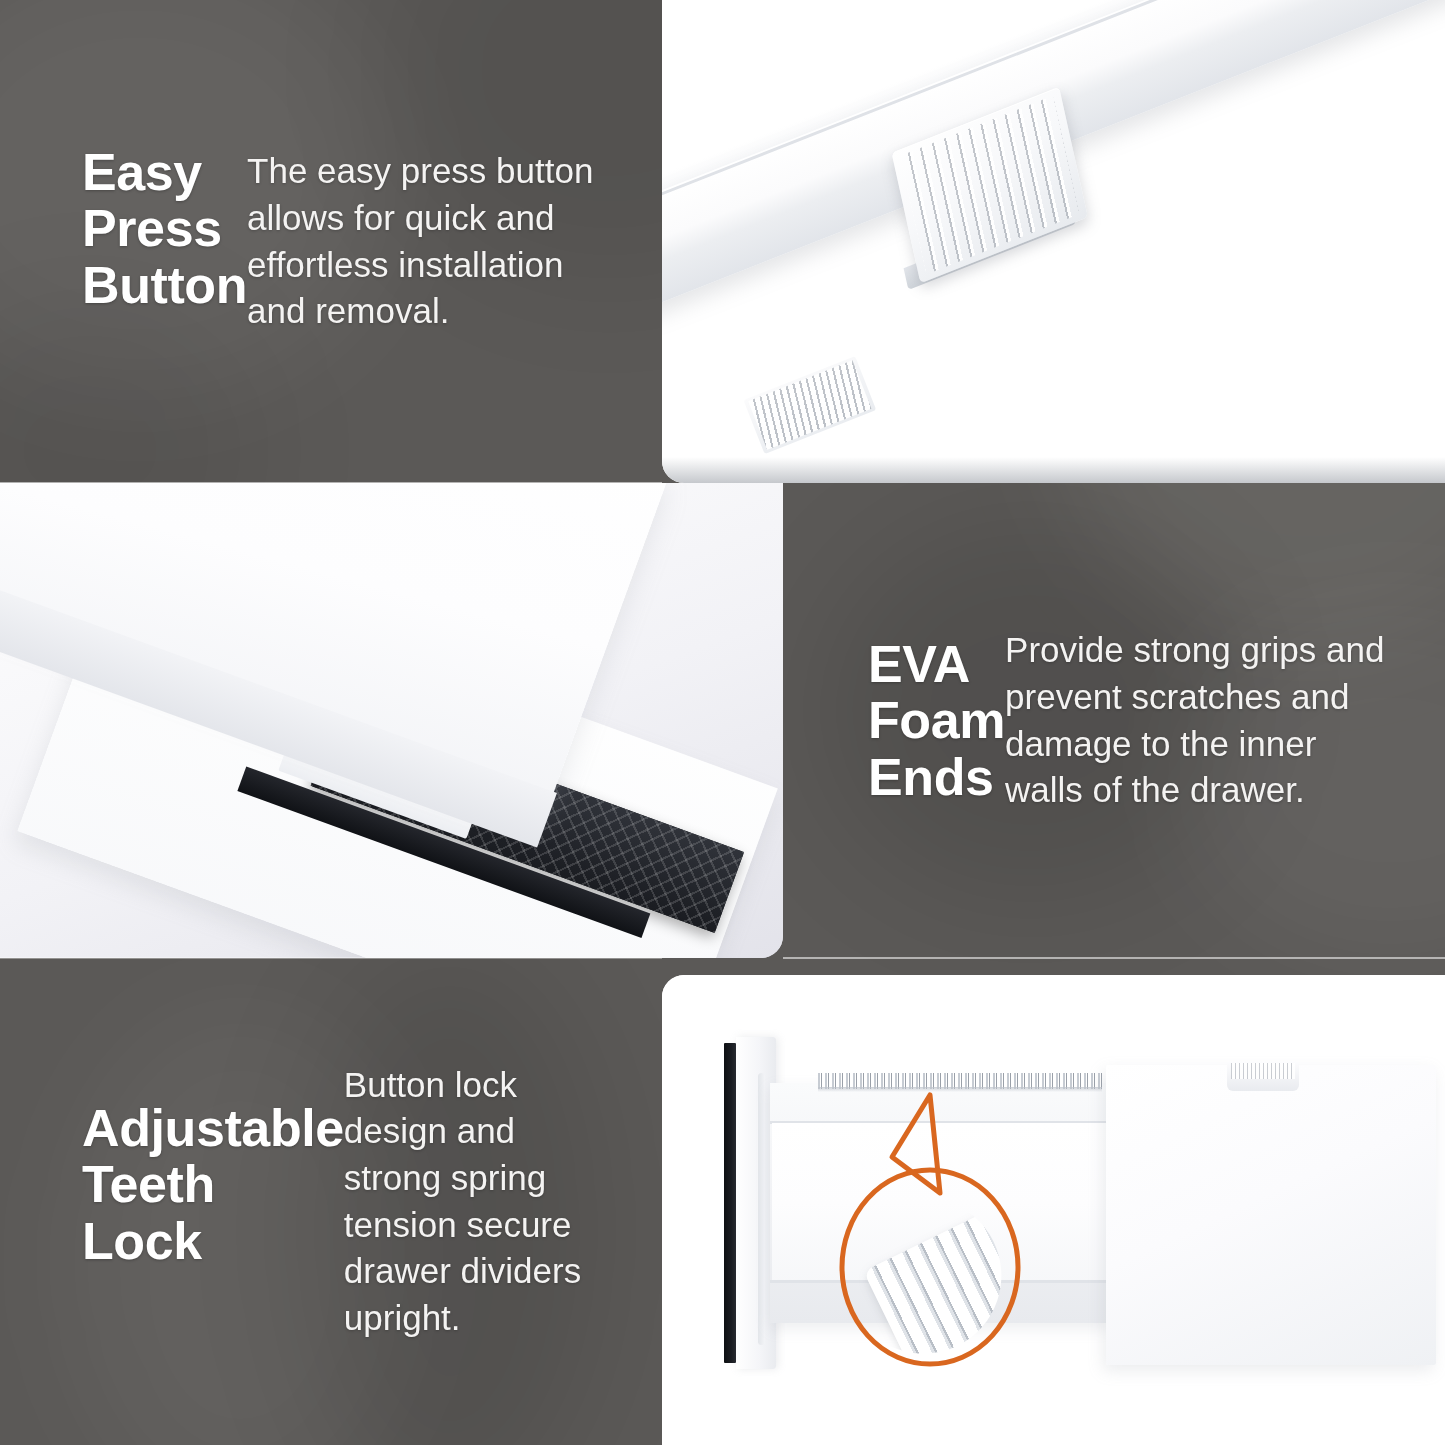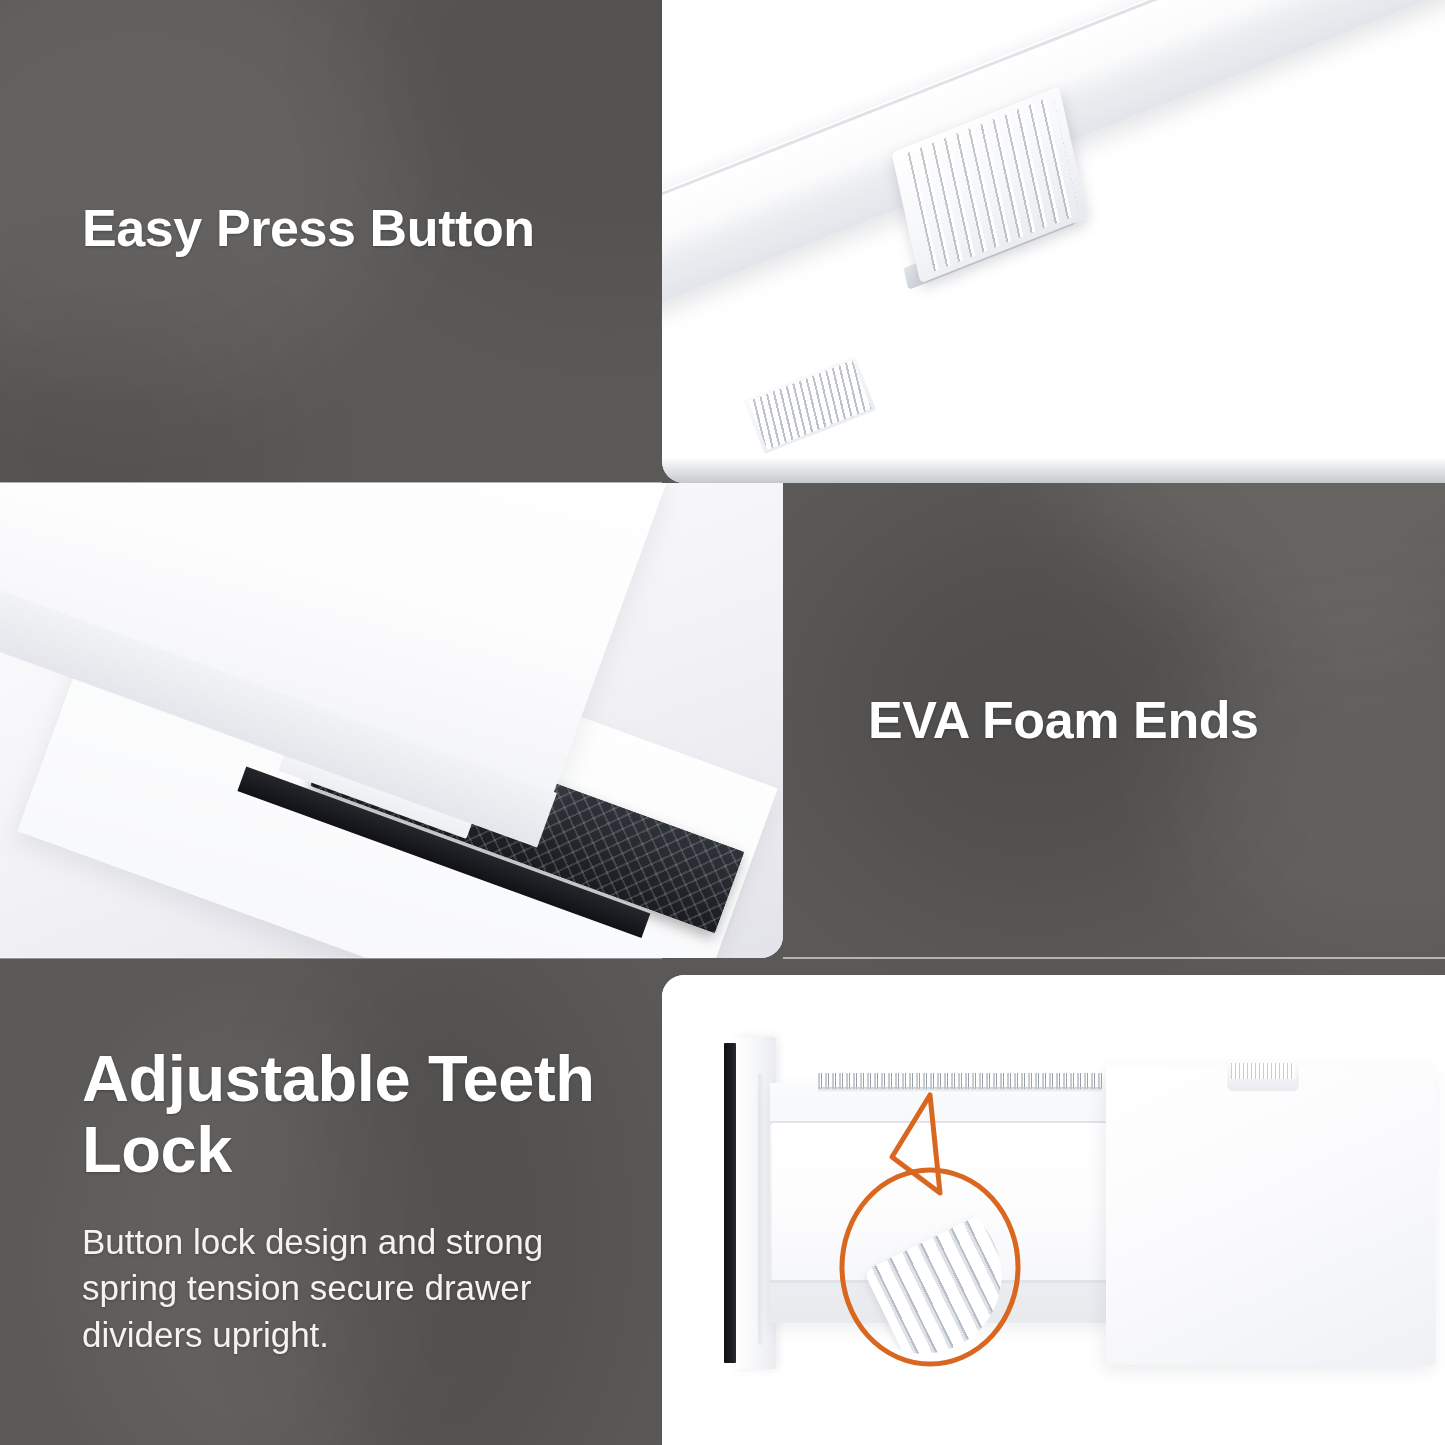--- a/index.html
+++ b/index.html
@@ -10,21 +10,21 @@
 
   
   .backdrop { position:absolute; inset:0; background:#5b5957; }
   .bd-blob { position:absolute; border-radius:50%; filter:blur(55px); }
 
   
   .panel { position:absolute; overflow:hidden; }
   .photo { background:#ffffff; }
 
   
-  .txt-panel { position:absolute; display:flex; flex-direction:column; justify-content:center; }
+  .txt-panel { position:absolute; display:flex; flex-direction:row; justify-content:center;align-items:center; }
   .heading {
     color:#ffffff; font-weight:700; letter-spacing:-0.4px; line-height:1.08;
     text-shadow:0 1px 3px rgba(0,0,0,0.28);
   }
   .body-copy {
     color:#f4f3f2; font-weight:400; line-height:1.33;
     text-shadow:0 1px 3px rgba(0,0,0,0.25);
   }
 
   
@@ -170,21 +170,21 @@
     border-radius:2px;
   }
 
   
   #p-foam-text { left:783px; top:483px; width:662px; height:475px; padding:0 52px 0 85px; }
   #p-foam-text .heading   { font-size:52px; }
   #p-foam-text .body-copy { font-size:35px; }
 
   
   #p-teeth-text { left:0; top:958px; width:662px; height:487px; padding:0 40px 0 82px; }
-  #p-teeth-text .heading   { font-size:65px; margin-bottom:34px; }
+  #p-teeth-text .heading   { font-size:52px; margin-bottom:34px; }
   #p-teeth-text .body-copy { font-size:35px; }
 
   
   #p-teeth-photo { left:662px; top:975px; width:783px; height:470px; border-top-left-radius:22px; background:#fff; }
   .tl-bg { position:absolute; inset:0; background:#ffffff; }
 
   
   .tl-foam   { position:absolute; left:62px; top:68px; width:12px; height:320px; background:linear-gradient(90deg,#0e1013 0%,#22252b 100%); border-radius:1px;}
   .tl-plate  { position:absolute; left:74px; top:62px; width:40px; height:332px;
                background:linear-gradient(90deg,#ffffff 0%,#f4f5f8 60%,#e9ebef 100%);
@@ -263,20 +263,21 @@
     <div class="bd-blob" style="left:1050px;  top:120px;  width:520px; height:520px; background:rgba(255,248,238,0.07);"></div>
     <div class="bd-blob" style="left:820px;   top:520px;  width:420px; height:380px; background:rgba(0,0,0,0.10);"></div>
     <div class="bd-blob" style="left:1180px;  top:600px;  width:420px; height:360px; background:rgba(255,255,255,0.05);"></div>
     <div class="bd-blob" style="left:60px;    top:1000px; width:360px; height:520px; background:rgba(255,255,255,0.045);"></div>
     <div class="bd-blob" style="left:300px;   top:950px;  width:300px; height:560px; background:rgba(0,0,0,0.09);"></div>
     <div class="bd-blob" style="left:-80px;   top:300px;  width:340px; height:300px; background:rgba(0,0,0,0.06);"></div>
   </div>
 
   <div class="txt-panel" id="p-press-text">
     <div class="heading">Easy Press Button</div>
+    <div class="body-copy">The easy press button allows for quick and effortless installation and removal.</div>
   </div>
 
   <div class="panel photo" id="p-press-photo">
     <div class="pb-scene">
       <div class="pb-slider"></div>
       <div class="pb-slider-face"></div>
       <div class="pb-recess"></div>
       <div class="pb-rail-top"></div>
       <div class="pb-rail"></div>
       <div class="pb-rail-edge"></div>
@@ -302,20 +303,21 @@
       </div>
       <div class="ef-foam-face"></div>
       <div class="ef-lip"></div>
       <div class="ef-slab-top"></div>
       <div class="ef-slab-side"></div>
     </div>
   </div>
 
   <div class="txt-panel" id="p-foam-text">
     <div class="heading">EVA Foam Ends</div>
+    <div class="body-copy">Provide strong grips and prevent scratches and damage to the inner walls of the drawer.</div>
   </div>
 
   <div class="txt-panel" id="p-teeth-text">
     <div class="heading">Adjustable Teeth Lock</div>
     <div class="body-copy">Button lock design and strong spring tension secure drawer dividers upright.</div>
   </div>
 
   <div class="panel photo" id="p-teeth-photo">
     <div class="tl-bg">
       <div class="tl-foam"></div>

